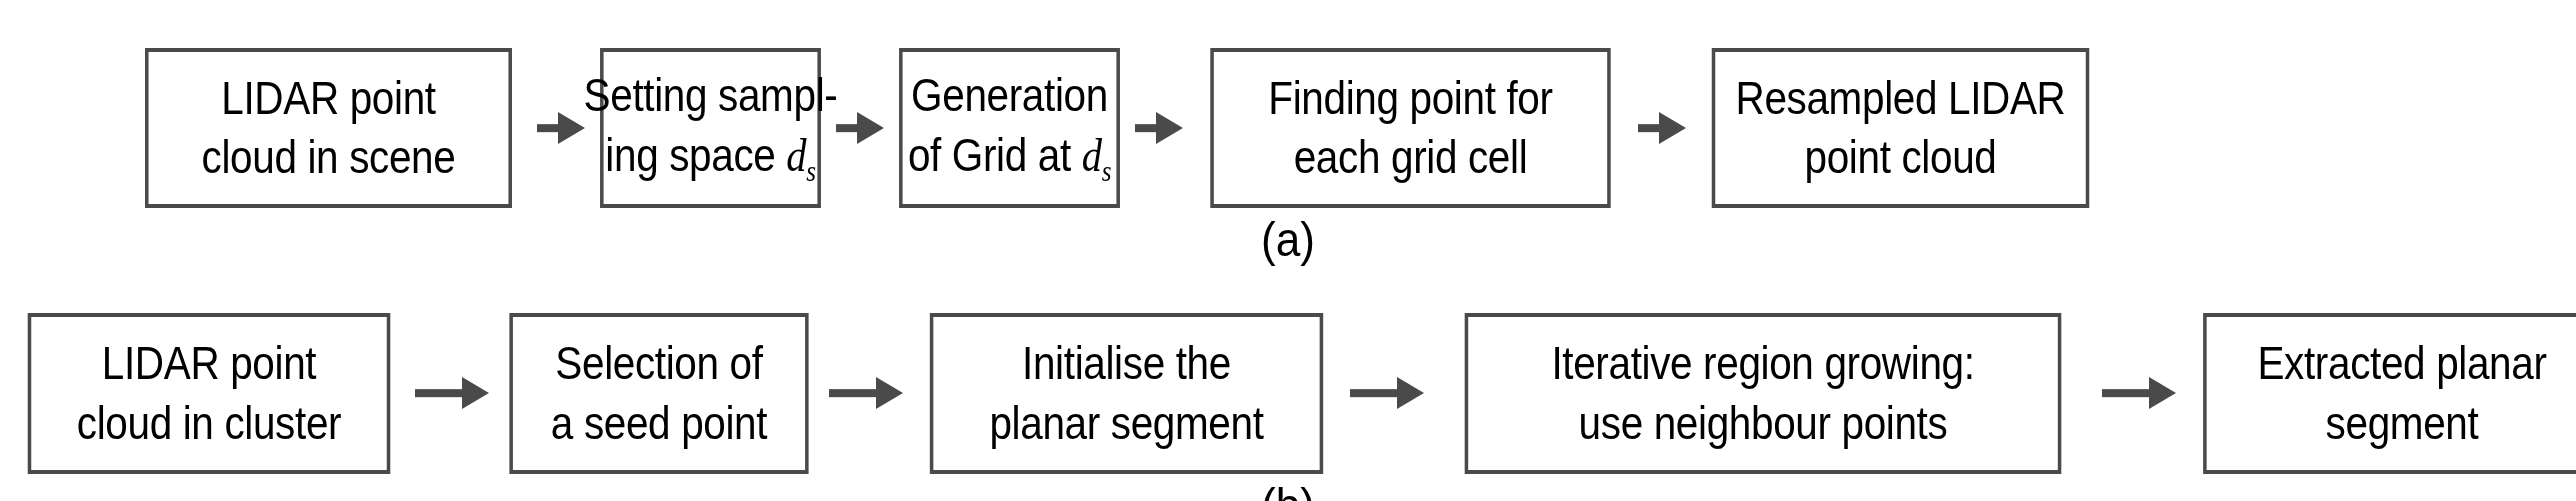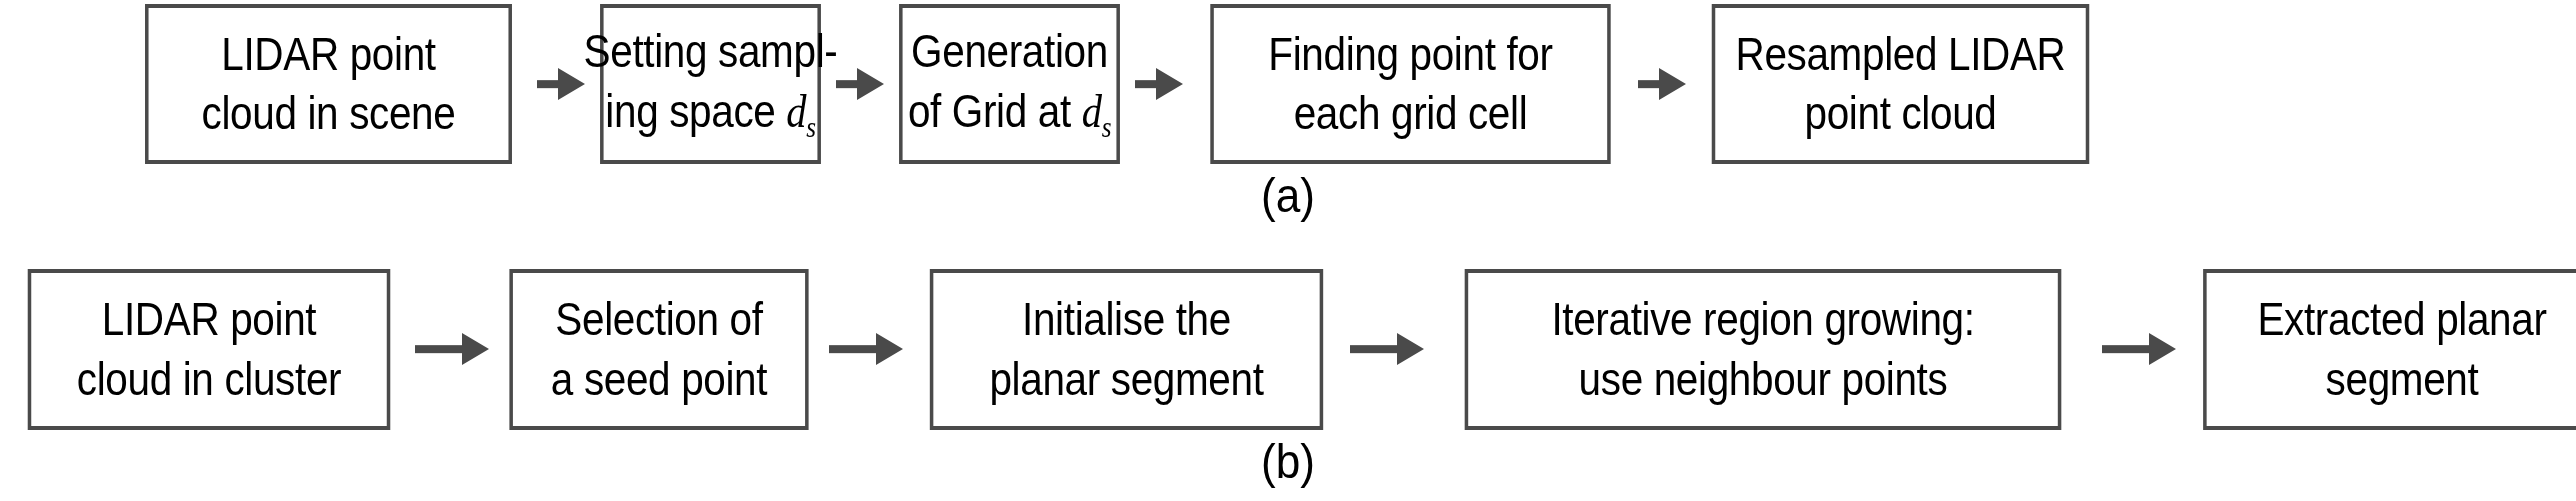--- a/index.html
+++ b/index.html
@@ -12,20 +12,21 @@
     height: 501px;
     font-family: "Liberation Sans", sans-serif;
     color: #000000;
     overflow: hidden;
   }
 
   .figure {
     position: relative;
     width: 2576px;
     height: 358px;
+    margin-top: 44px;
   }
 
   .row {
     position: absolute;
     display: flex;
     align-items: center;
     flex-wrap: nowrap;
   }
 
   

